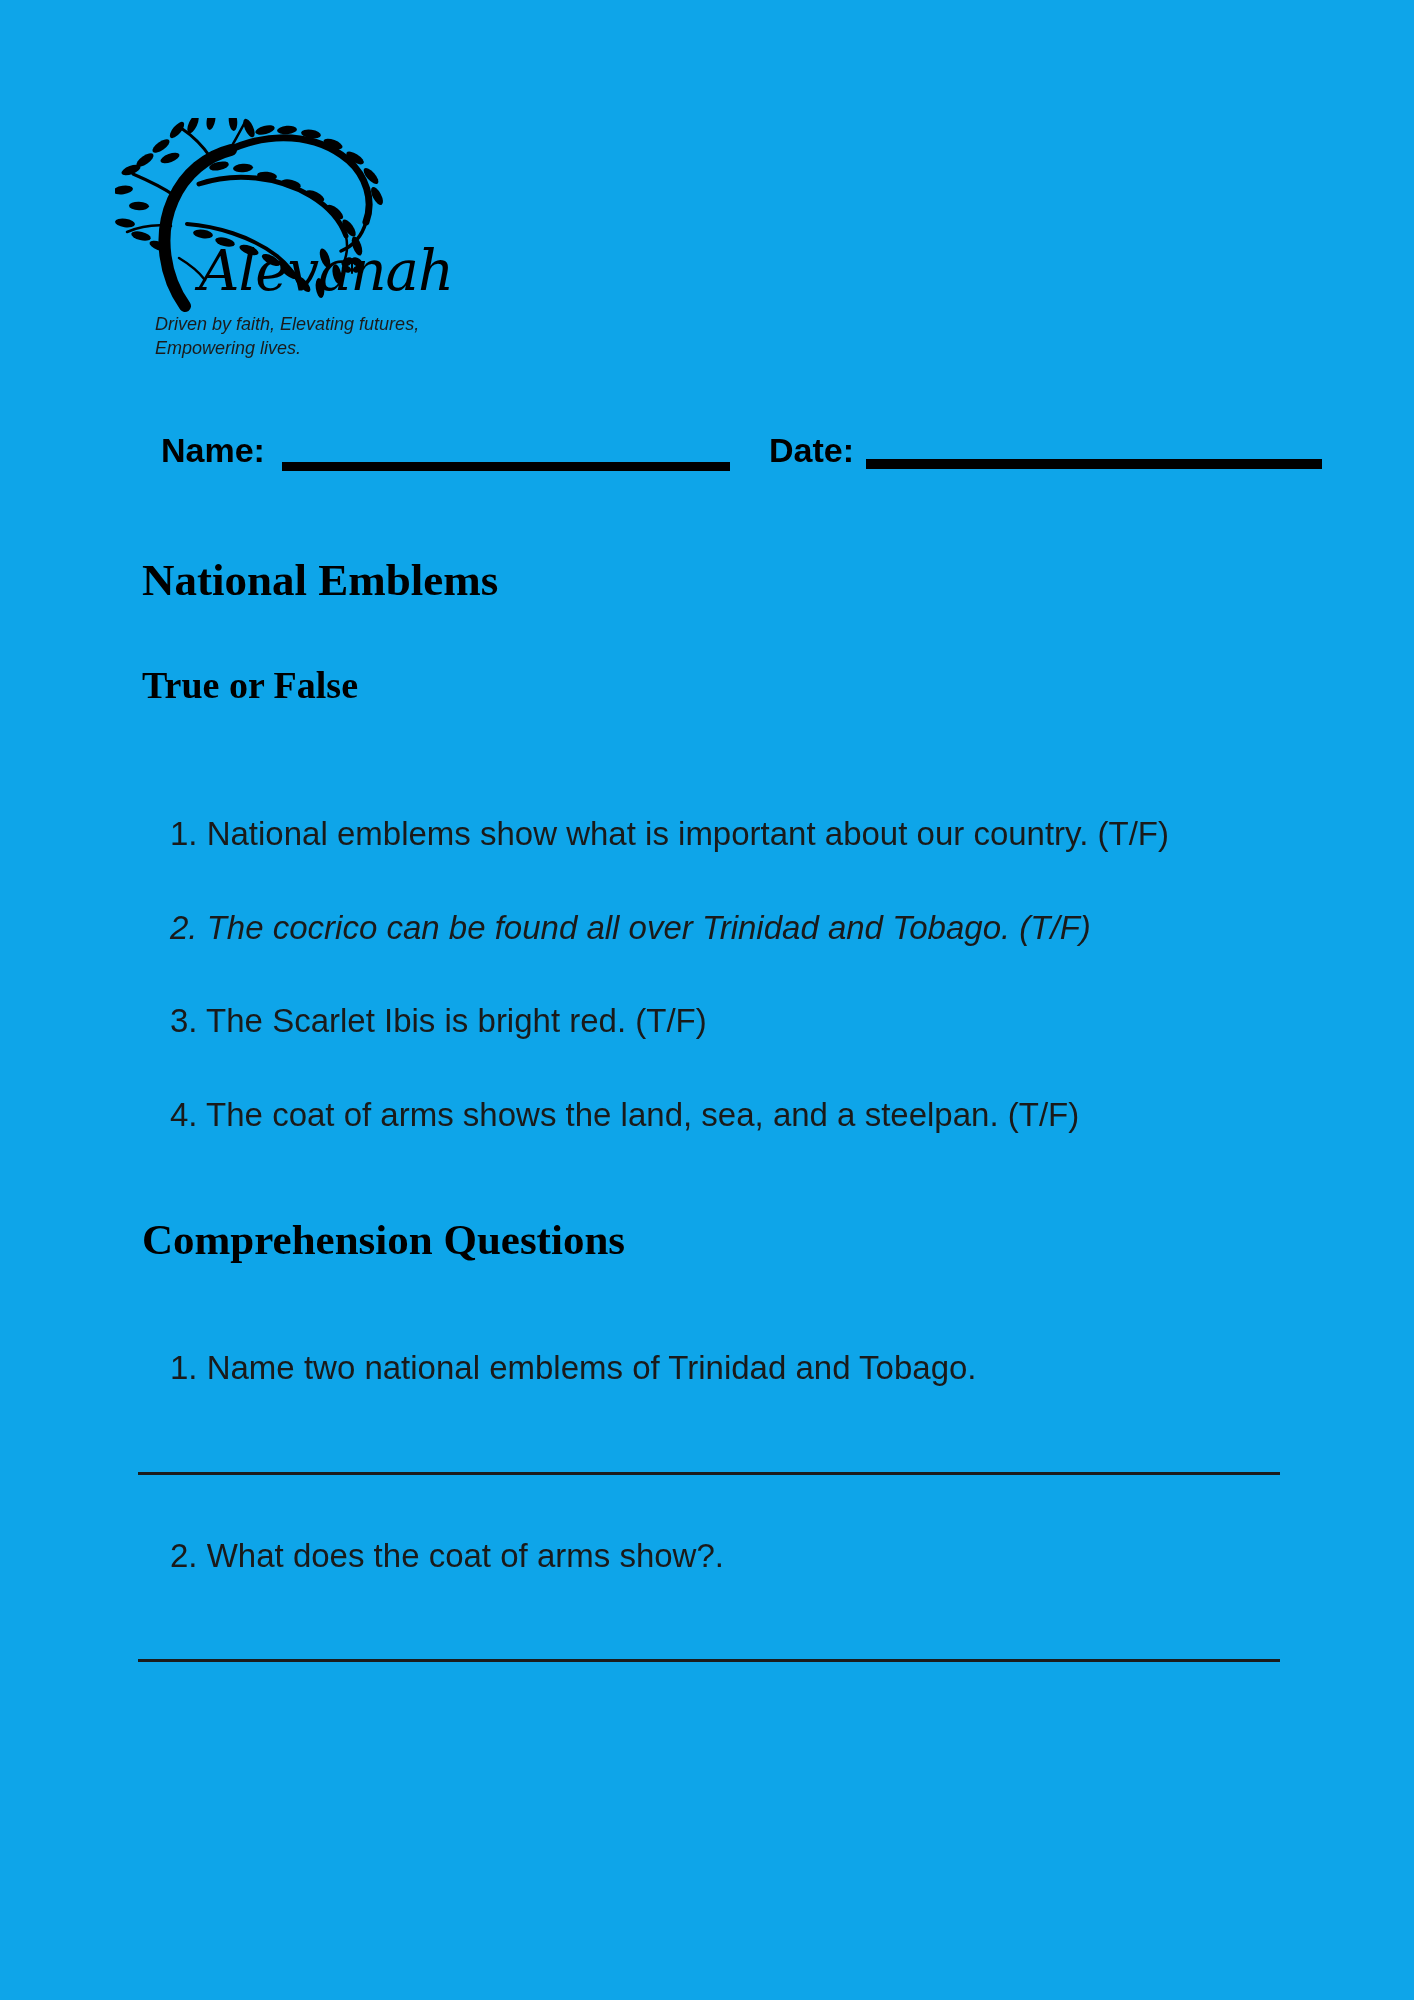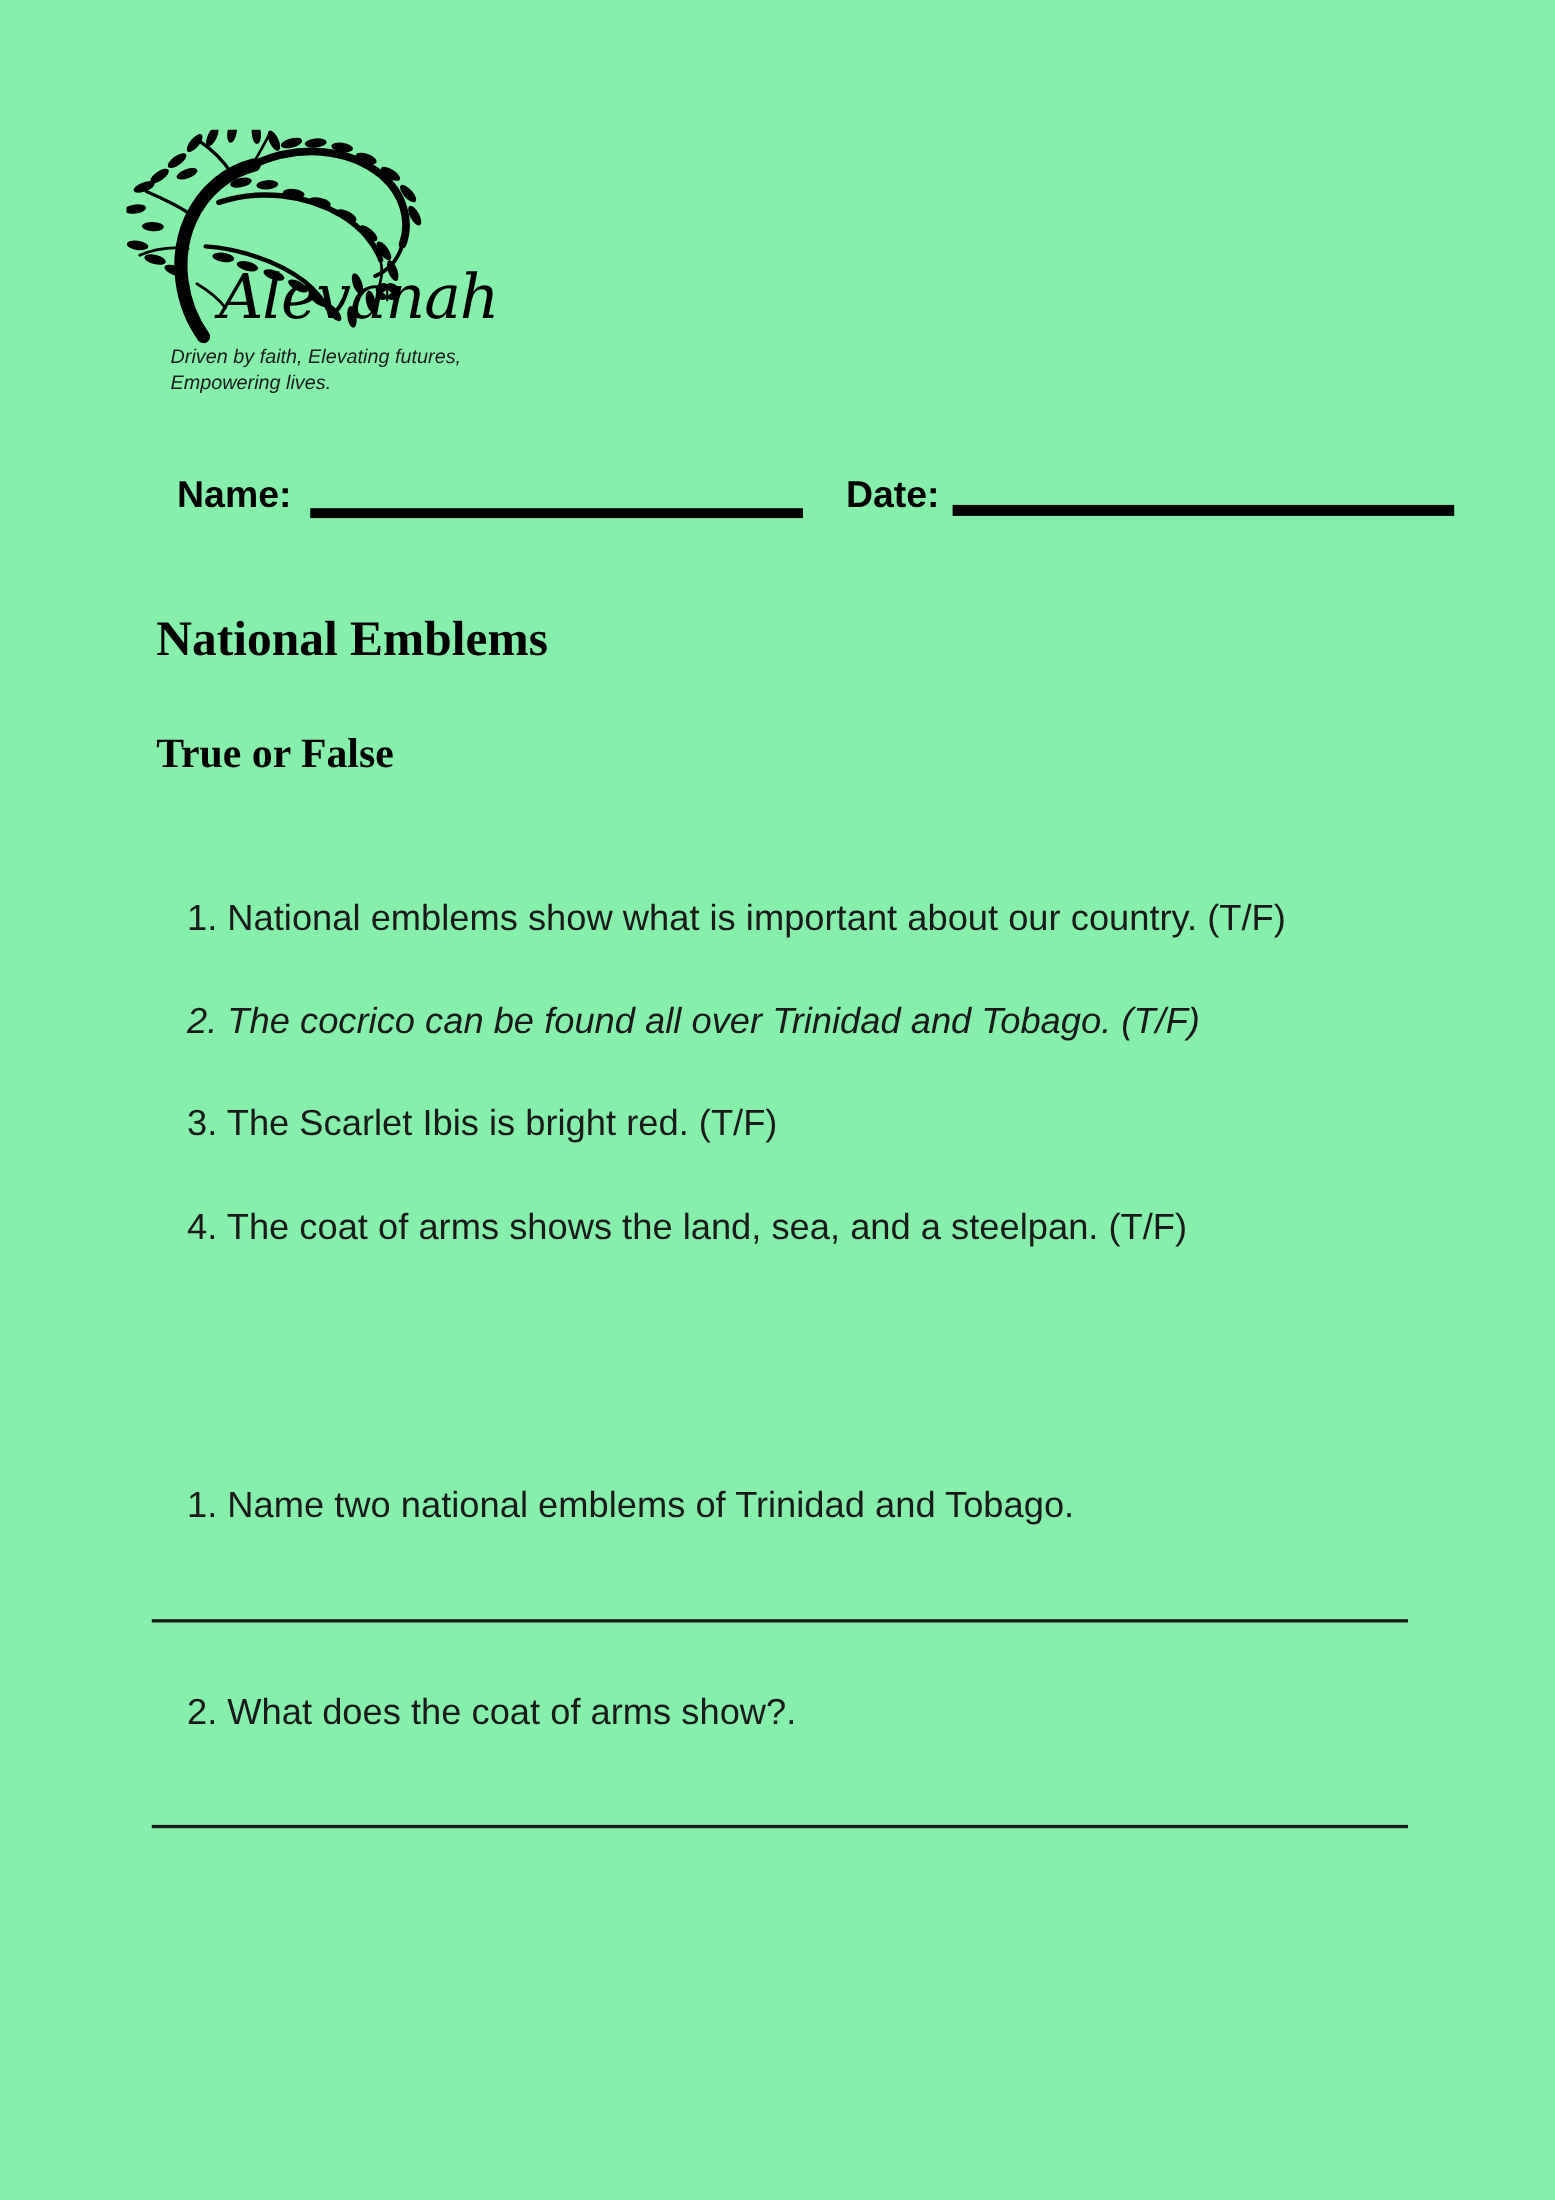--- a/index.html
+++ b/index.html
@@ -1,20 +1,20 @@
 <!DOCTYPE html>
 <html><head>
 <meta charset="utf-8">
 <style>
   html, body { margin: 0; padding: 0; background: #ffffff; }
   .page {
     position: relative;
     width: 1414px;
     height: 2000px;
-    background: #86efac;
+    background: #0ea5e9;
     font-family: "Liberation Sans", "DejaVu Sans", sans-serif;
     color: #161616;
     overflow: hidden;
   }
 
   
   .logo { position: absolute; left: 115px; top: 118px; width: 300px; height: 250px; }
   .logo svg.tree { position: absolute; left: 0; top: 0; }
   .brand {
     position: absolute; left: 84px; top: 120px;
@@ -177,20 +177,21 @@
 
   <h1 class="serif-head title">National Emblems</h1>
 
   <h2 class="serif-head tf-heading">True or False</h2>
 
   <div class="item tf-1">1. National emblems show what is important about our country. (T/F)</div>
   <div class="item tf-2">2. The cocrico can be found all over Trinidad and Tobago. (T/F)</div>
   <div class="item tf-3">3. The Scarlet Ibis is bright red. (T/F)</div>
   <div class="item tf-4">4. The coat of arms shows the land, sea, and a steelpan. (T/F)</div>
 
+  <h2 class="serif-head comp-heading">Comprehension Questions</h2>
 
   <div class="item q-1">1. Name two national emblems of Trinidad and Tobago.</div>
   <div class="answer-line line-1"></div>
 
   <div class="item q-2">2. What does the coat of arms show?.</div>
   <div class="answer-line line-2"></div>
 
 </div>
 
 </body></html>

